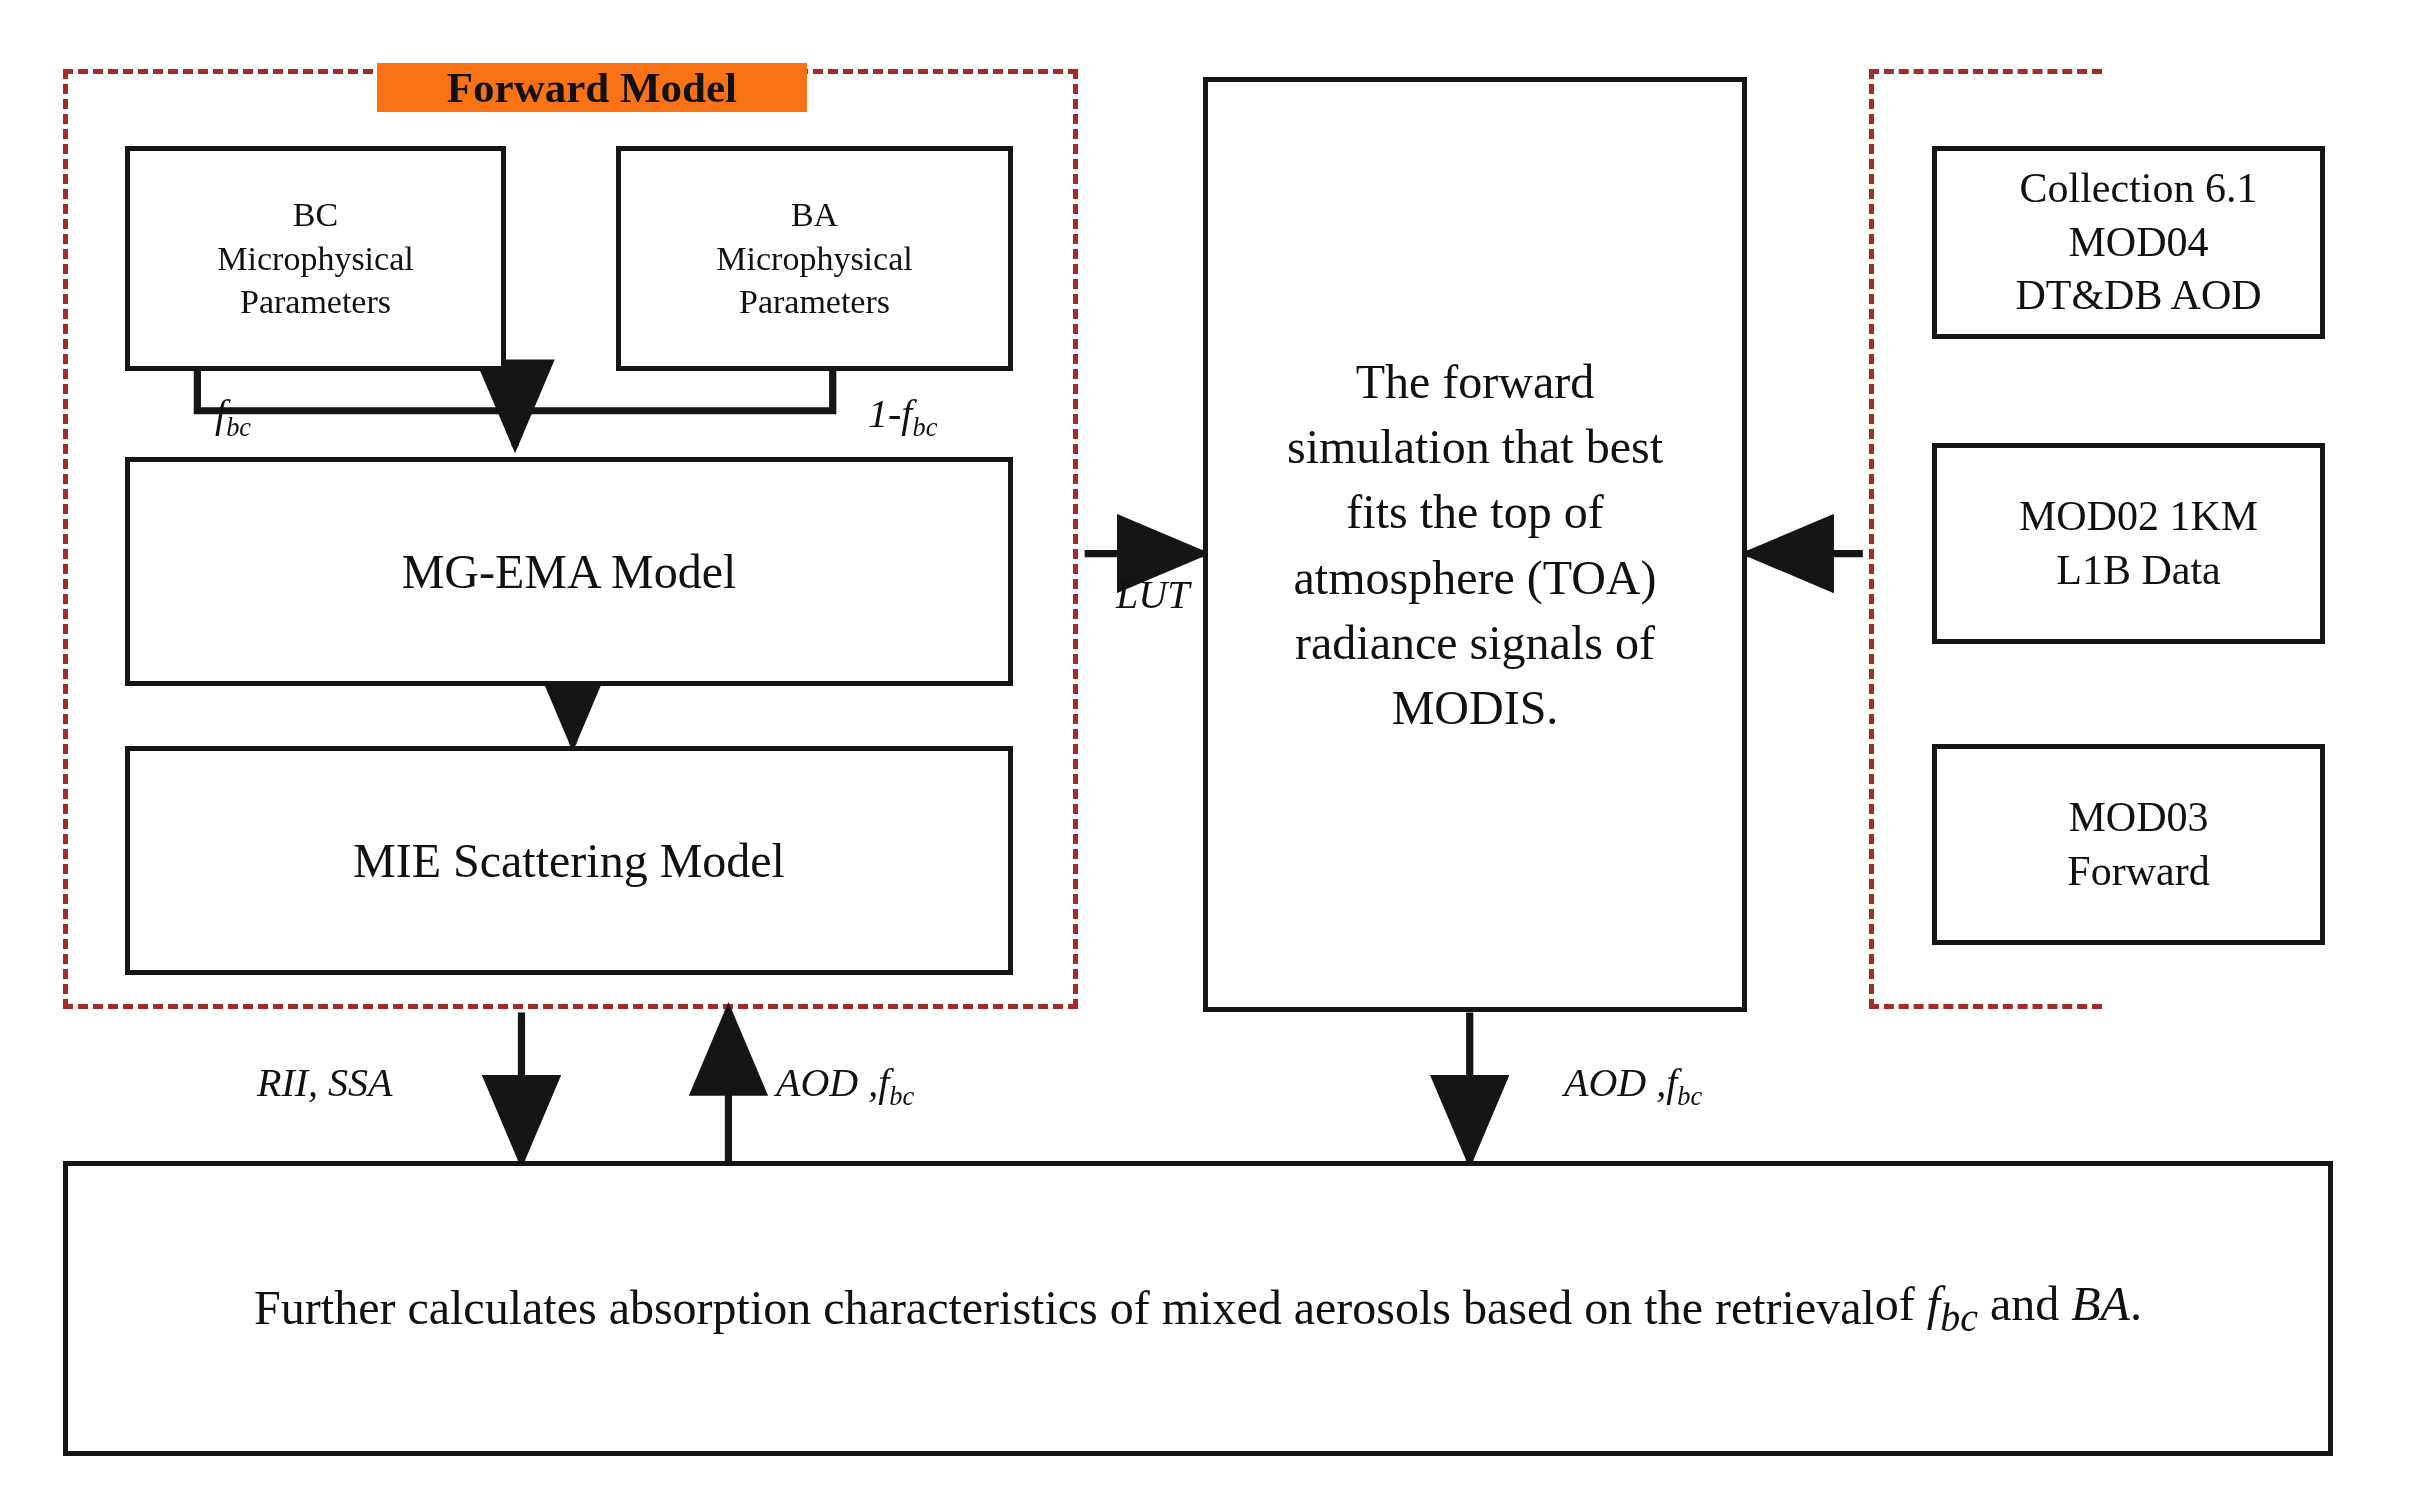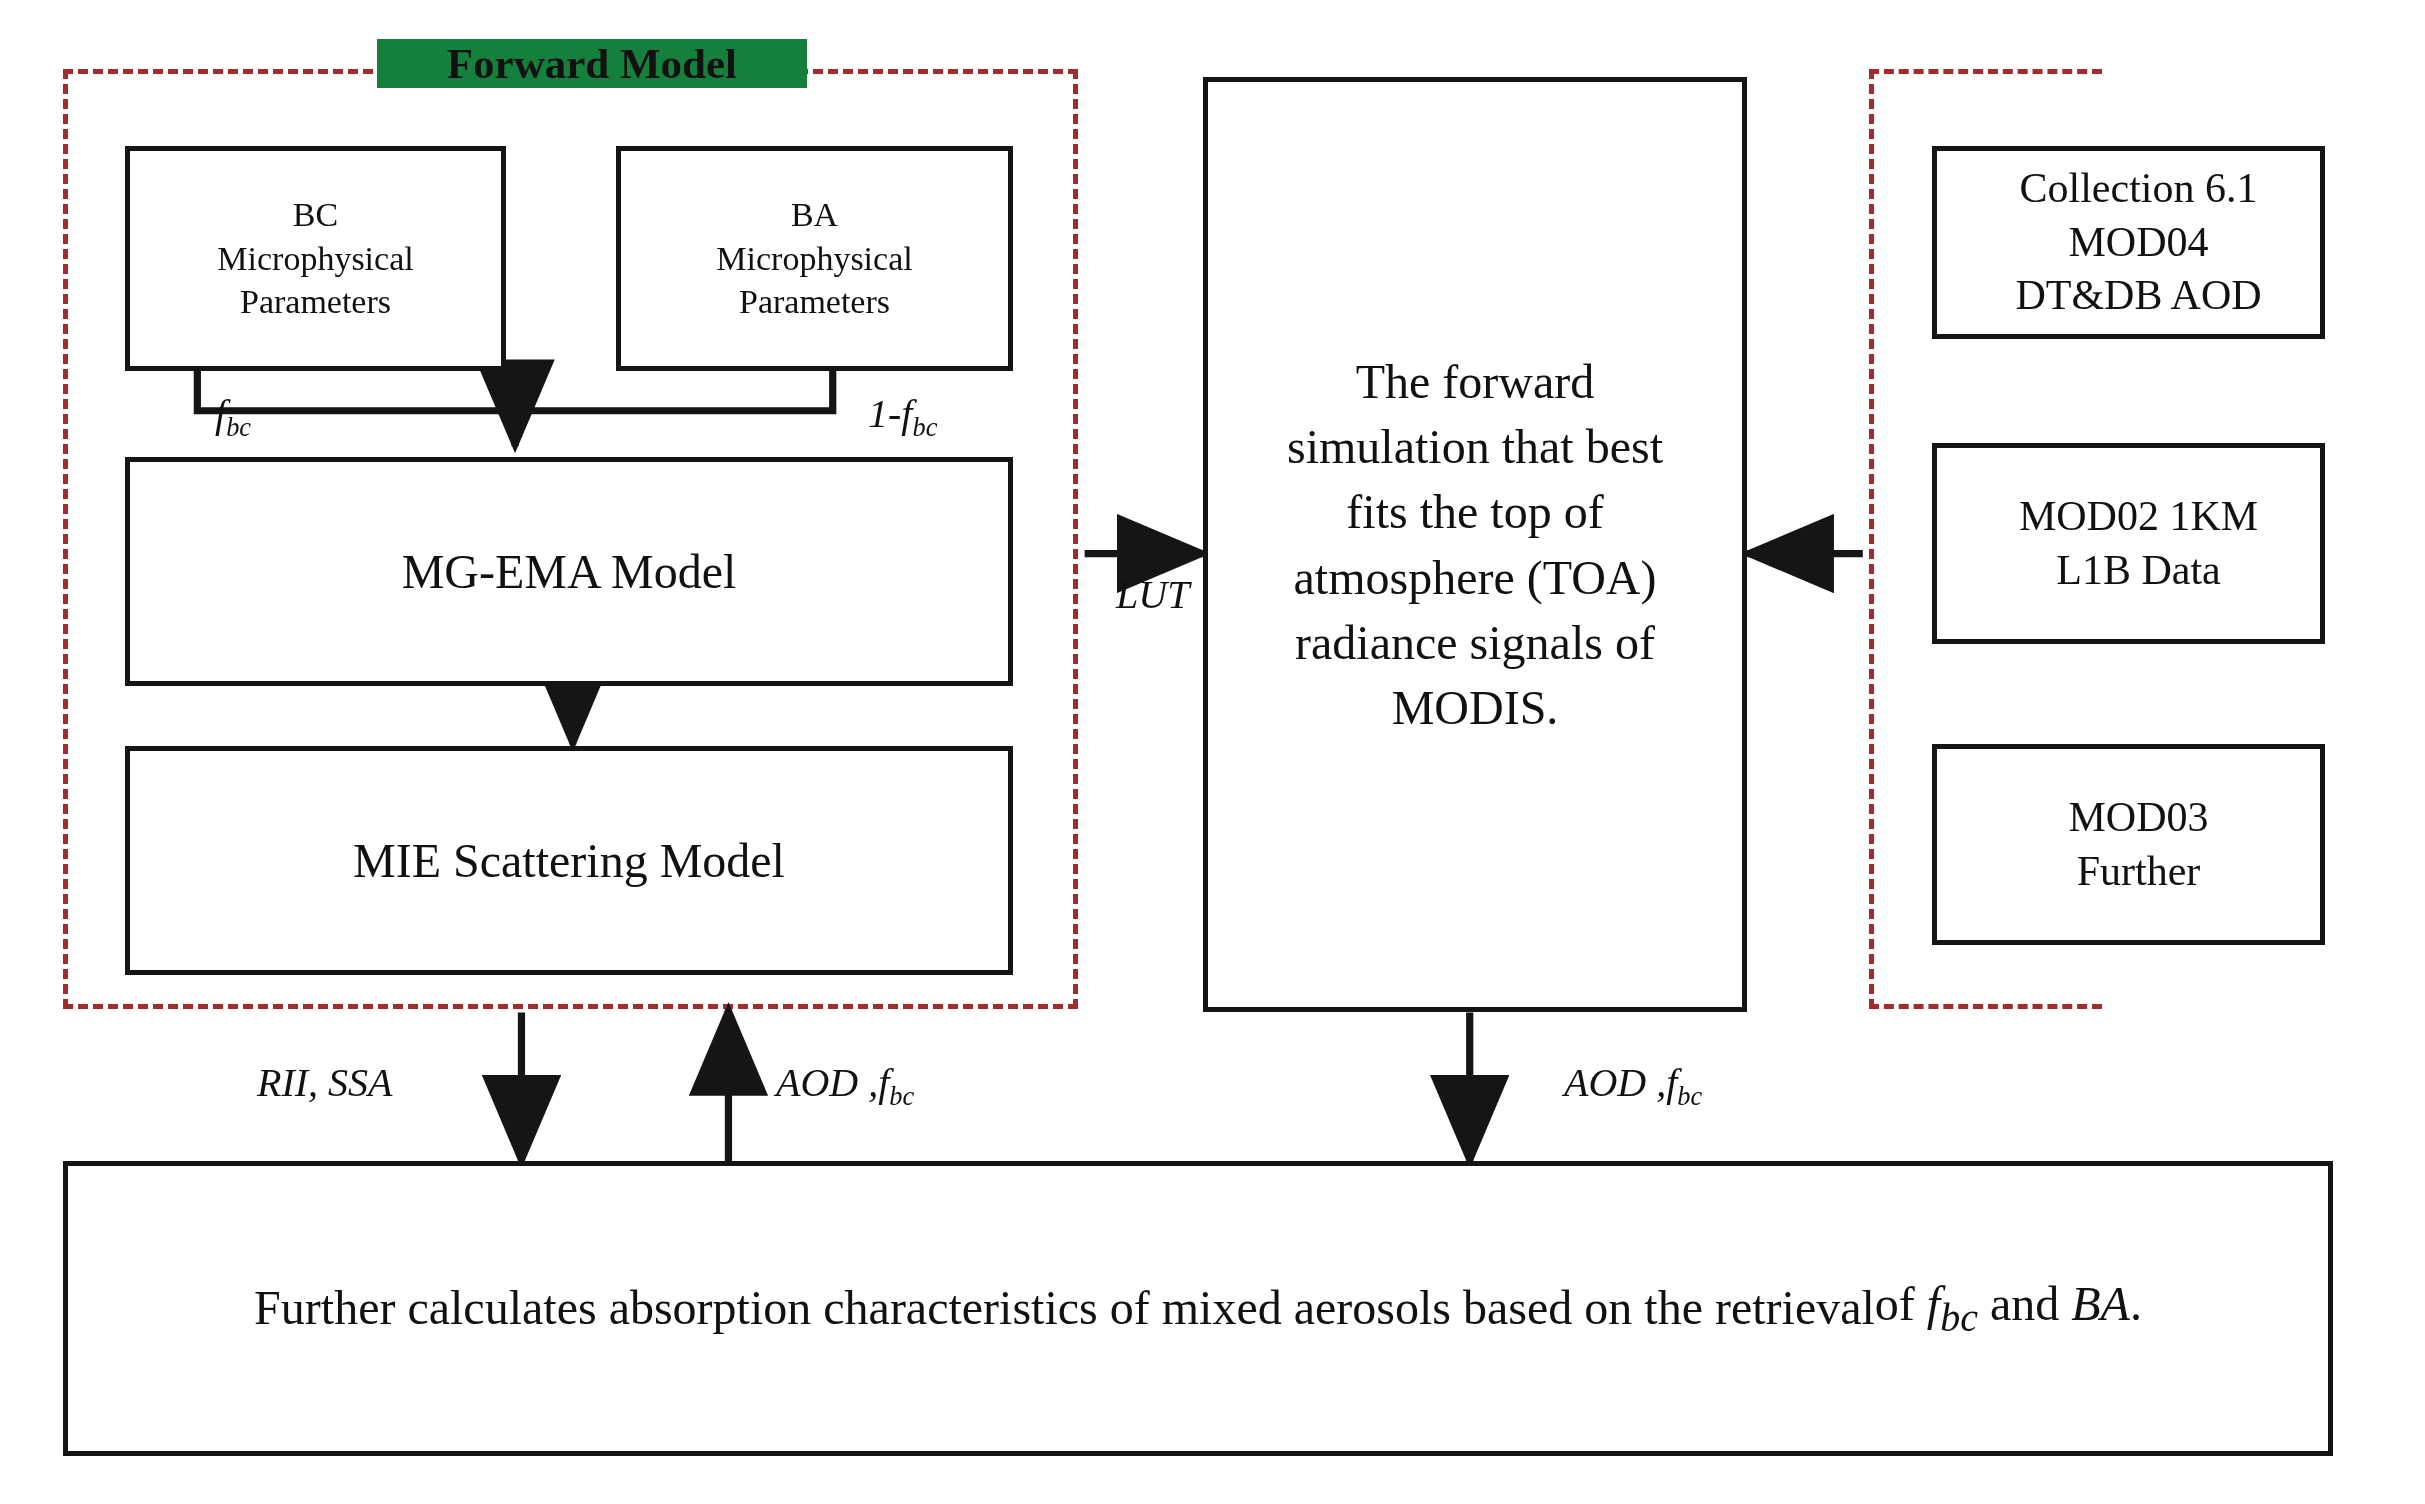--- a/index.html
+++ b/index.html
@@ -45,23 +45,24 @@
     position: absolute;
     box-sizing: border-box;
     border: 5.6px dashed #A52A2A;
     background: transparent;
   }
   .group-title {
     position: absolute;
     font-weight: bold;
     color: #111111;
     text-align: center;
-    background: #15803d;
+    background: #f97316;
     padding: 0 14.4px;
     white-space: nowrap;
+    margin-top: 24px;
   }
   .edge-label {
     position: absolute;
     font-style: italic;
     color: #111111;
     white-space: nowrap;
   }
   .edge-label sub {
     font-size: 0.66em;
     font-style: italic;
@@ -127,21 +128,21 @@
               white-space:normal; padding:0 51px; line-height:1.36;">The forward simulation that best fits the top of atmosphere (TOA) radiance signals of MODIS.</div>
 
   <div class="node sz-mid" style="left:1932px; top:146px; width:393px; height:193px;">Collection 6.1
 MOD04
 DT&amp;DB AOD</div>
 
   <div class="node sz-mid" style="left:1932px; top:443px; width:393px; height:201px;">MOD02 1KM
 L1B Data</div>
 
   <div class="node sz-mid" style="left:1932px; top:744px; width:393px; height:201px;">MOD03
-Further</div>
+Forward</div>
 
   <div class="edge-label sz-label" style="left:215px; top:390px;">
     <span>f</span><sub>bc</sub>
   </div>
 
   <div class="edge-label sz-label" style="left:868px; top:390px;">
     <span>1-f</span><sub>bc</sub>
   </div>
 
   <div class="edge-label sz-label" style="left:1084px; top:571px;margin-left:32px;">LUT</div>

